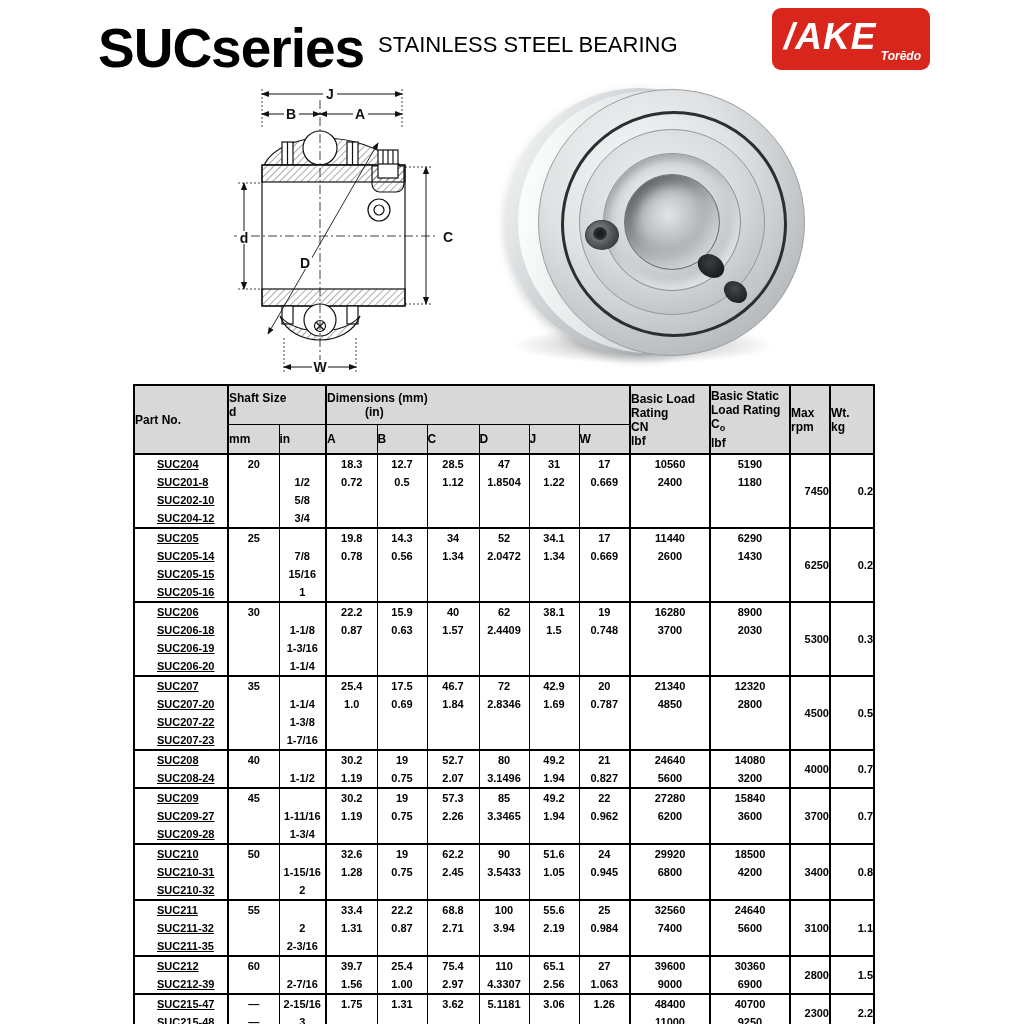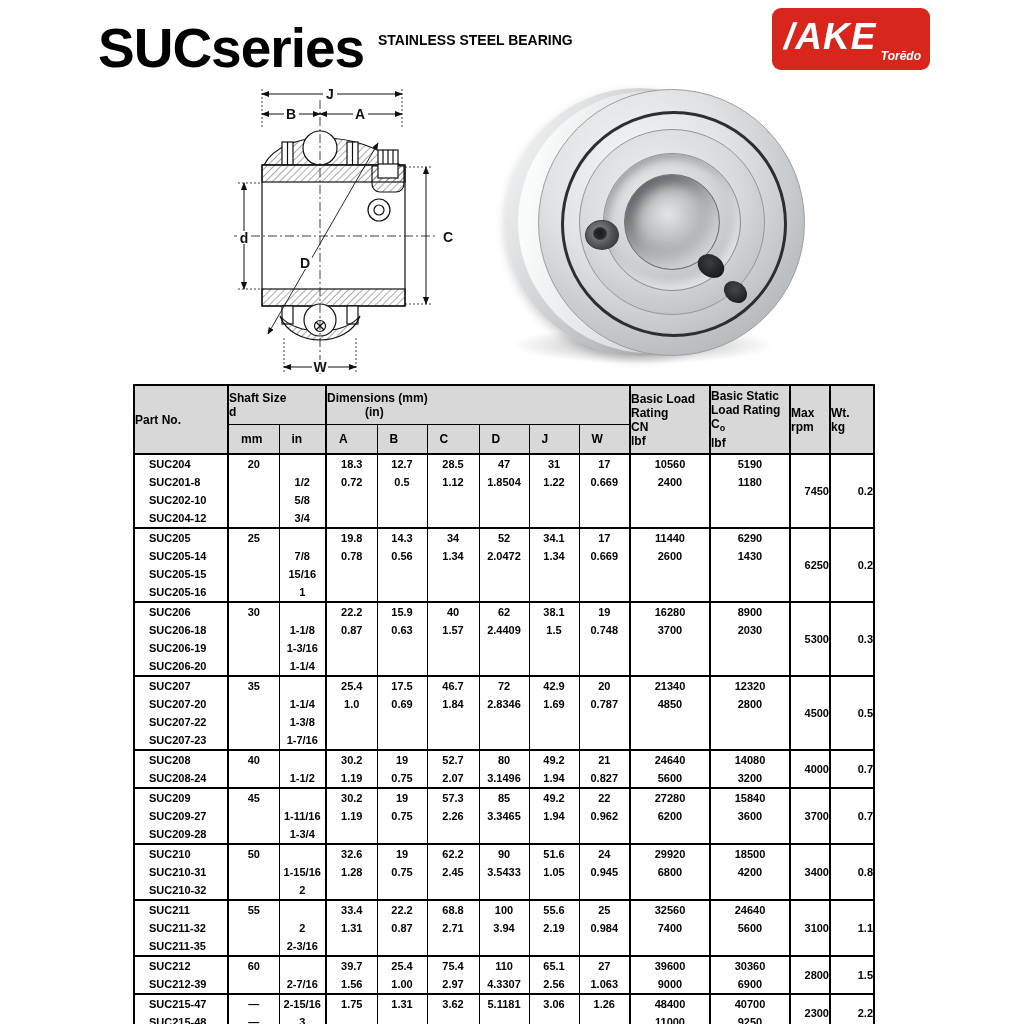--- a/index.html
+++ b/index.html
@@ -1,21 +1,21 @@
 <!DOCTYPE html>
 <html><head>
 <meta charset="utf-8">
 <style>
   html,body{margin:0;padding:0;background:#fff;width:1024px;height:1024px;overflow:hidden;
     font-family:"Liberation Sans",sans-serif;color:#000;position:relative;}
   .abs{position:absolute;}
 
   
   .title{left:98px;top:16px;font-size:55px;font-weight:bold;letter-spacing:-1px;}
-  .subtitle{left:378px;top:32px;font-size:14px;font-weight:bold;letter-spacing:0px;}
+  .subtitle{left:378px;top:32px;font-size:22px;font-weight:normal;letter-spacing:0px;}
   .logo{left:772px;top:8px;width:158px;height:62px;background:#d8261d;border-radius:9px;color:#fff;}
   .logo-main{position:absolute;left:12px;top:8px;font-size:37px;font-weight:bold;font-style:italic;letter-spacing:1px;}
   .logo-sub{position:absolute;right:9px;bottom:7px;font-size:12px;font-weight:bold;font-style:italic;margin-left:8px;}
 
   
   .drawing{left:226px;top:86px;}
   .drawing text{font-family:"Liberation Sans",sans-serif;font-weight:bold;font-size:14px;fill:#111;text-anchor:middle;}
 
   
   .photo{left:505px;top:80px;width:300px;height:290px;}
@@ -31,26 +31,26 @@
   .ph-screw{left:80px;top:140px;width:32px;height:28px;background:radial-gradient(circle at 40% 40%,#8c9093,#4a4d50 60%,#2b2d2f 100%);border:1px solid #3a3c3e;}
   .ph-screw-hex{left:88px;top:147px;width:14px;height:13px;background:radial-gradient(circle,#1d1f21 30%,#45484a 100%);}
   .ph-hole1{left:192px;top:175px;width:28px;height:22px;background:radial-gradient(circle at 40% 40%,#3a3d40,#17191b 80%);transform:rotate(32deg);}
   .ph-hole2{left:218px;top:202px;width:25px;height:20px;background:radial-gradient(circle at 40% 40%,#45484b,#1b1d1f 80%);transform:rotate(40deg);}
 
   
   table.spec{position:absolute;left:133px;top:384px;border-collapse:collapse;table-layout:fixed;border:2px solid #000;}
   .spec th,.spec td{border:1px solid #000;padding:0;font-weight:bold;}
   .spec thead th{background:#d8d8d8;font-size:12px;line-height:14px;text-align:left;vertical-align:middle;}
   .spec thead tr.r1 th{height:38px;}
-  .spec thead tr.r2 th{height:28px;padding-left:12px;}
+  .spec thead tr.r2 th{height:28px;}
   .spec tbody td{font-size:11px;vertical-align:top;border-top-width:2px;background:#fff;}
   .spec tbody td.mid{vertical-align:middle;text-align:right;}
   .ln{height:18px;line-height:18px;white-space:nowrap;overflow:hidden;}
   td.parts{text-align:left;}
-  td.parts .ln{padding-left:14px;}
+  td.parts .ln{padding-left:22px;text-decoration:underline;}
   td.num,.num .ln{text-align:center;}
   .b2{border-left-width:2px !important;}
   .ind{transform:translateX(38px);}
   .spec sub{font-size:9px;}
 </style>
 </head>
 <body>
 
 <div class="abs title">SUCseries</div>
 <div class="abs subtitle">STAINLESS STEEL BEARING</div>

